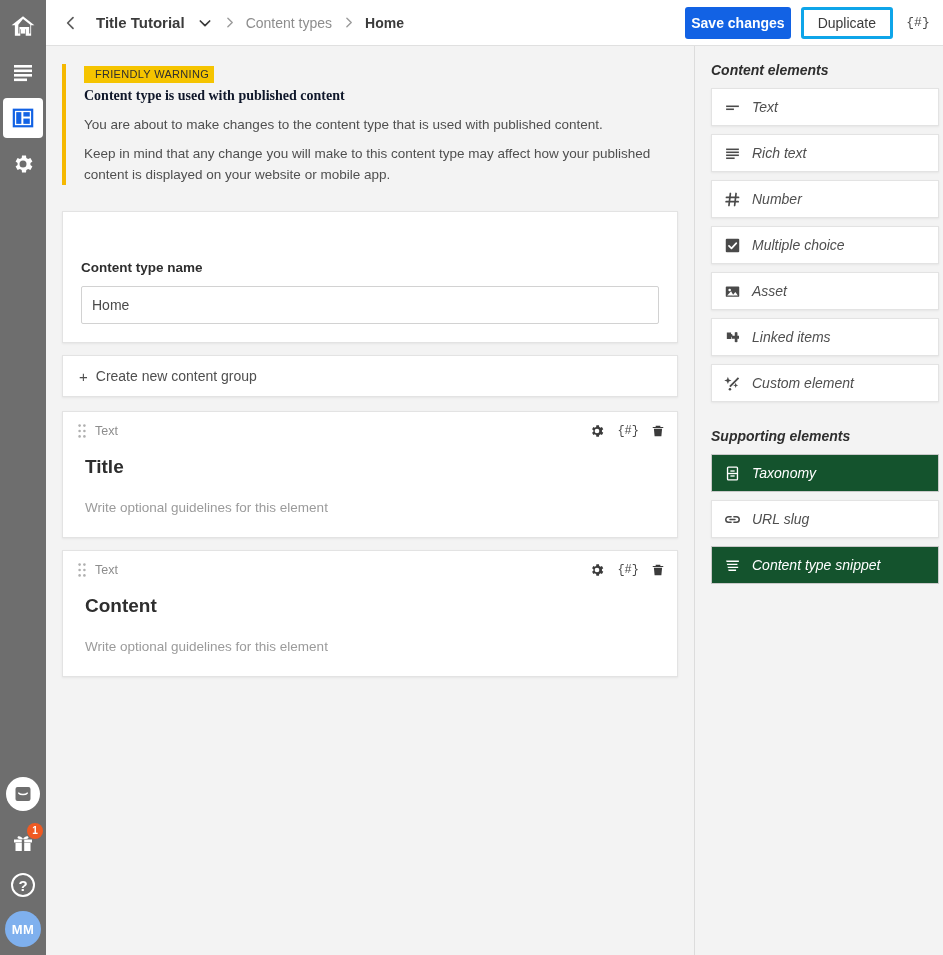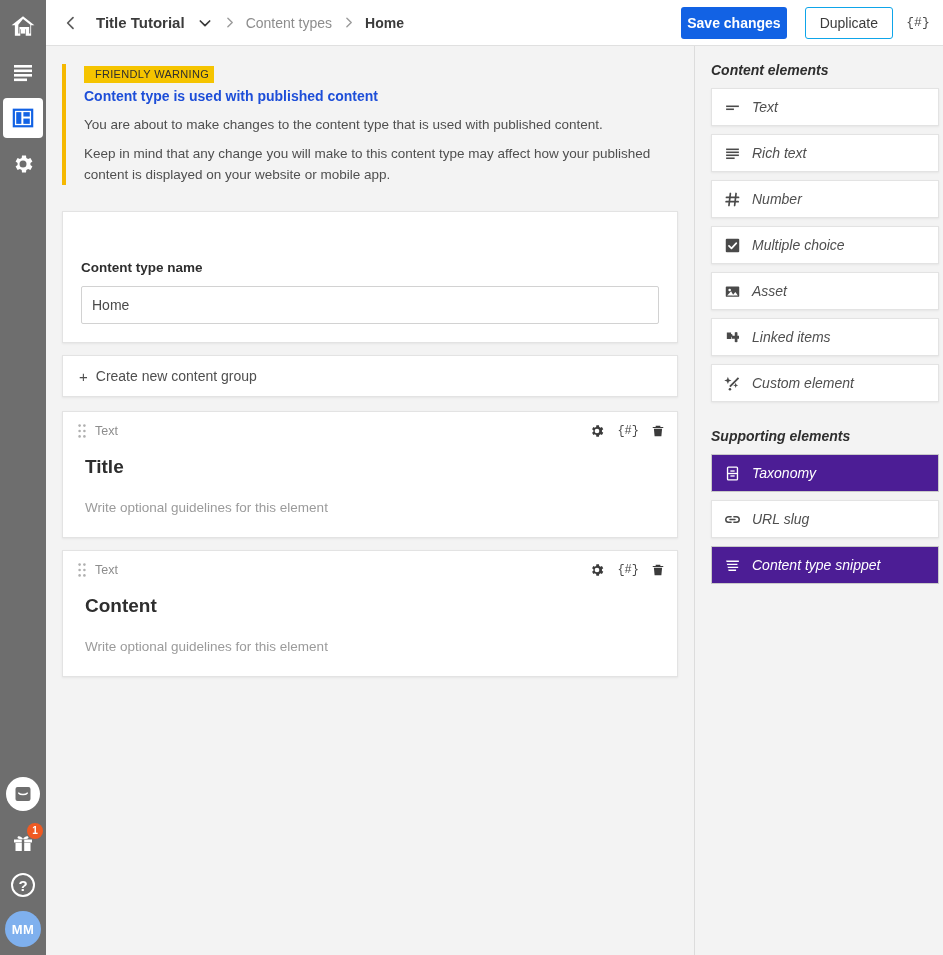--- a/index.html
+++ b/index.html
@@ -83,23 +83,23 @@
   .crumb-current { font-size: 14px; font-weight: bold; color: #3b3b3b; }
   .topbar-spacer { flex: 1; }
   .btn-primary {
     background: #1262e4; color: #ffffff;
     border: none; border-radius: 3px;
     font-family: inherit; font-size: 14px; font-weight: bold;
     padding: 0 6px; height: 32px; cursor: pointer;
   }
   .btn-secondary {
     background: #ffffff; color: #3b3b3b;
-    border: 1px solid #0ea5e9; border-radius: 3px;
+    border: 3px solid #0ea5e9; border-radius: 3px;
     font-family: inherit; font-size: 14px;
-    padding: 0 14px; height: 32px; margin-left: 18px; cursor: pointer;
+    padding: 0 14px; height: 32px; margin-left: 10px; cursor: pointer;
   }
   .codename-btn {
     margin-left: 12px; width: 26px; height: 30px;
     display: flex; align-items: center; justify-content: center;
     cursor: pointer; color: #4a4a4a;
   }
 
   
   .body-area { flex: 1; display: flex; min-height: 0; }
 
@@ -117,21 +117,21 @@
     margin: 0 0 26px 0;
     max-width: 600px;
   }
   .warning-tag {
     display: inline-block;
     background: #f5c400; color: #2e2e2e;
     font-size: 11px; letter-spacing: .3px;
     padding: 2px 5px 3px 11px;
     margin-bottom: 5px;
   }
-  .warning-title { font-size: 14px; font-weight: bold; color: #1d4ed8; margin-bottom: 10px; }
+  .warning-title { font-size: 14px; font-weight: bold; color: #0f172a; margin-bottom: 10px; font-family: Liberation Serif, serif; }
   .warning-p { font-size: 13.5px; color: #4f4f4f; line-height: 21px; margin-bottom: 8px; }
 
   
   .card {
     background: #ffffff;
     border: 1px solid #e3e3e3;
     box-shadow: 0 1px 2px rgba(0,0,0,0.06);
     margin-bottom: 12px;
   }
   .card-name { padding: 16px 18px 18px 18px; }
@@ -183,21 +183,21 @@
     height: 38px;
     display: flex; align-items: center;
     padding: 0 12px;
     margin-bottom: 8px;
     font-size: 14px; color: #4f4f4f;
     cursor: pointer;
   }
   .panel-item .pi-icon { width: 22px; display: flex; align-items: center; color: #4a4a4a; }
   .panel-item .pi-label { margin-left: 6px; }
   .panel-item.disabled {
-    background: #4c1d95; border-color: #c9c9c9;
+    background: #14532d; border-color: #c9c9c9;
     color: #ffffff; cursor: default; box-shadow: none;
   }
   .panel-item.disabled .pi-icon { color: #ffffff; }
   svg { display: block; }
 </style>
 </head>
 <body>
 
 <div class="app">
 

